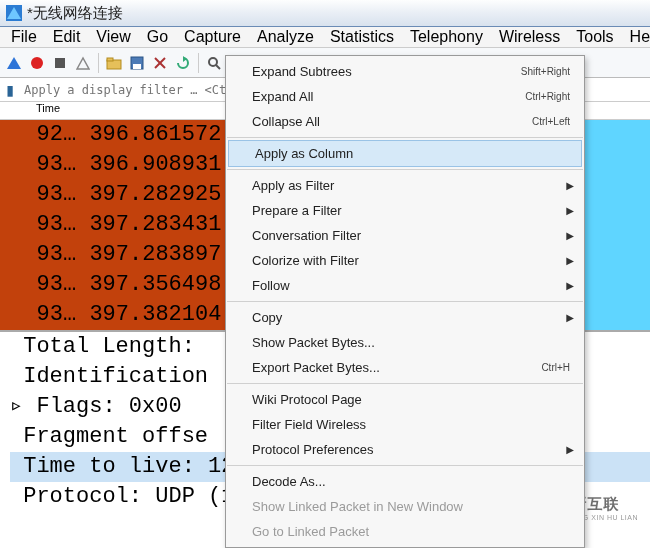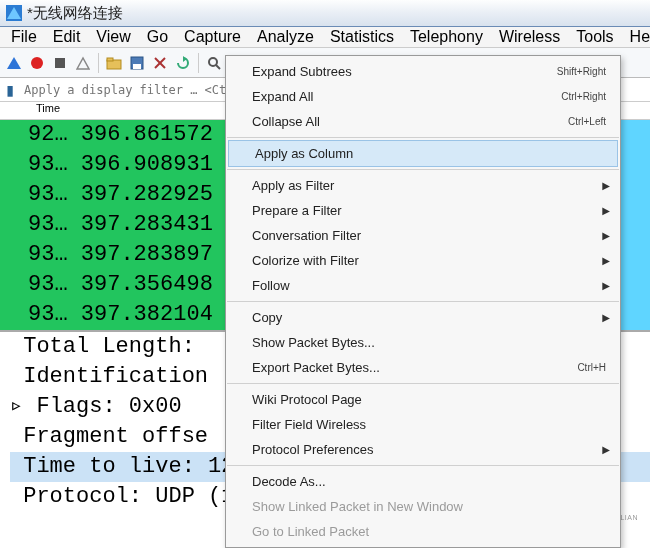--- a/index.html
+++ b/index.html
@@ -12,25 +12,25 @@
   .toolbar .tb-btn { width:22px; height:22px; display:inline-flex; align-items:center; justify-content:center; border:1px solid transparent; }
   .toolbar .sep { width:1px; height:20px; background:#ccc; margin:0 3px; }
   .filter-bar { height:24px; display:flex; align-items:center; border-bottom:1px solid #ccc; background:#fff; }
   .filter-bar .book { width:20px; text-align:center; color:#2a6496; font-size:14px; }
   .filter-bar .filter-input { flex:1; font-size:12px; color:#777; padding:2px 4px; font-family:monospace; border:none; outline:none; }
   .header-row { height:18px; background:#fff; border-bottom:1px solid #ccc; font-size:11px; display:flex; }
   .header-row .col-no { width:30px; padding-left:4px;margin-top:36px; }
   .header-row .col-time { width:80px; padding-left:6px; }
   .packet-area { position:relative; height:210px; overflow:hidden; background:#a0e0ff; }
   .packet-row { display:flex; font-family:"Courier New",monospace; font-size:22px; line-height:30px; white-space:pre; height:30px; }
-  .packet-row .cell-left { width:230px; text-align:left; padding-left:28px; background:#22c55e; color:#000; }
+  .packet-row .cell-left { width:230px; text-align:center; padding-left:28px; background:#c2410c; color:#000; }
   .packet-row .cell-right { flex:1; padding-left:4px; background:#5fd5ff; color:#000; }
   .details-area { background:#fff; font-family:"Courier New",monospace; font-size:22px; line-height:30px; white-space:pre; padding-left:10px; border-top:2px solid #aaa; }
   .details-area .sel { background:#cbe2f6; }
-  .ctx-menu { position:absolute; left:225px; top:55px; width:396px; background:#f7f7f7; border:1px solid #9a9a9a; box-shadow:2px 3px 6px rgba(0,0,0,.25); font-size:13px; color:#222; padding:3px 0; z-index:10; }
+  .ctx-menu { position:absolute; left:225px; top:55px; width:360px; background:#f7f7f7; border:1px solid #9a9a9a; box-shadow:2px 3px 6px rgba(0,0,0,.25); font-size:13px; color:#222; padding:3px 0; z-index:10; }
   .ctx-menu .mi { display:flex; align-items:center; padding:5px 10px 5px 26px; position:relative; }
   .ctx-menu .mi .lab { flex:1; }
   .ctx-menu .mi .sc { color:#444; font-size:10px; padding-right:4px; }
   .ctx-menu .mi .sub { position:absolute; right:10px; font-size:10px; color:#333; }
   .ctx-menu .mi.dis { color:#9b9b9b; }
   .ctx-menu .mi.hov { background:#d6e9f8; border:1px solid #9ac3e6; margin:-1px 2px; }
   .ctx-menu .msep { height:1px; background:#d0d0d0; margin:3px 1px; }
   .watermark { position:absolute; right:12px; bottom:20px; display:flex; align-items:center; gap:6px; opacity:.85; }
   .watermark .wm-circle { width:40px; height:40px; border:2px solid #888; border-radius:50%; display:flex; align-items:center; justify-content:center; font-size:18px; font-weight:bold; color:#666; background:rgba(255,255,255,.7); }
   .watermark .wm-txt-cn { font-size:15px; color:#555; font-weight:600; letter-spacing:1px; }

